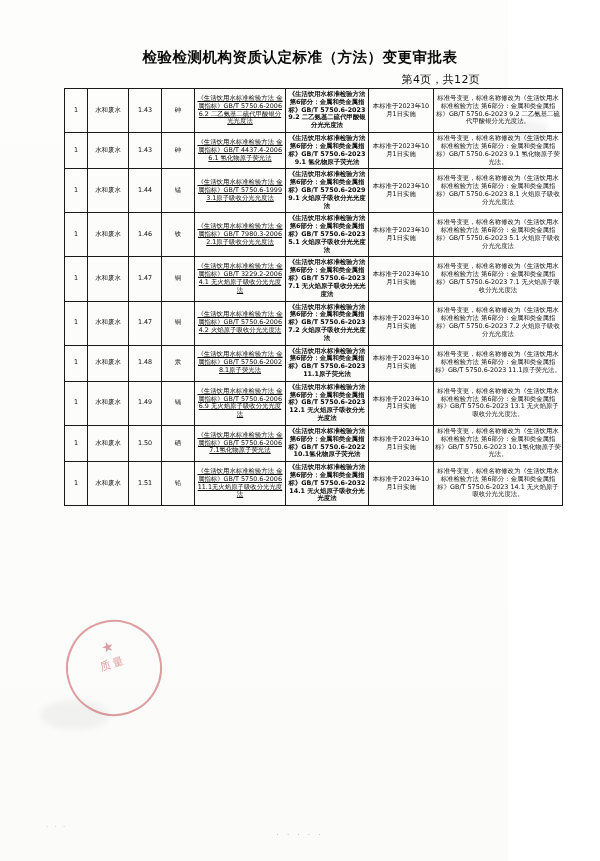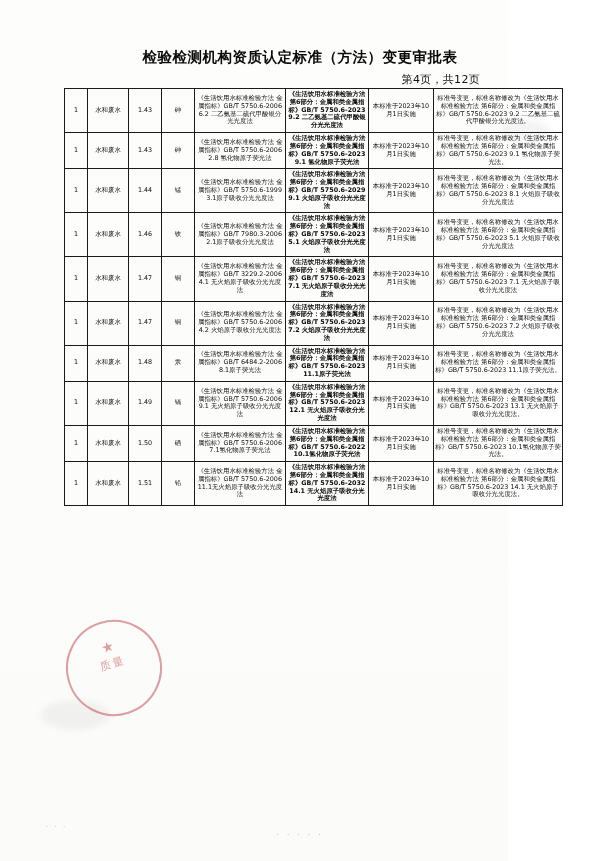--- a/index.html
+++ b/index.html
@@ -58,21 +58,21 @@
     vertical-align: middle;
     padding: 2px 1px;
     color: #0d0d0d;
     word-break: break-all;
     font-family: "DejaVu Sans", "Liberation Sans", sans-serif;
   }
   td.c-num   { width: 20px; font-size: 7px; }
   td.c-cat   { width: 38px; font-size: 7.5px; line-height: 1.25; }
   td.c-code  { width: 30px; font-size: 7px; }
   td.c-item  { width: 30px; font-size: 8.5px; }
-  td.c-std   { width: 88px; }
+  td.c-std   { width: 88px; text-decoration: underline; }
   td.c-new   { width: 80px; font-weight: bold; }
   td.c-date  { width: 62px; font-size: 7px; line-height: 1.3; margin-left: 21px; }
   td.c-remark{ width: 126px; }
 
   
   .seal {
     position: absolute;
     left: 66px;
     top: 620px;
     width: 96px;
@@ -148,21 +148,21 @@
           <td class="c-std">《生活饮用水标准检验方法 金属指标》GB/T 5750.6-2006 6.2 二乙氨基二硫代甲酸银分光光度法</td>
           <td class="c-new">《生活饮用水标准检验方法 第6部分：金属和类金属指标》GB/T 5750.6-2023 9.2 二乙氨基二硫代甲酸银分光光度法</td>
           <td class="c-date">本标准于2023年10月1日实施</td>
           <td class="c-remark">标准号变更，标准名称修改为《生活饮用水标准检验方法 第6部分：金属和类金属指标》GB/T 5750.6-2023 9.2 二乙氨基二硫代甲酸银分光光度法。</td>
         </tr>
         <tr>
           <td class="c-num">1</td>
           <td class="c-cat">水和废水</td>
           <td class="c-code">1.43</td>
           <td class="c-item">砷</td>
-          <td class="c-std">《生活饮用水标准检验方法 金属指标》GB/T 5750.6-2006 2.8 氢化物原子荧光法</td>
+          <td class="c-std">《生活饮用水标准检验方法 金属指标》GB/T 4437.4-2006 6.1 氢化物原子荧光法</td>
           <td class="c-new">《生活饮用水标准检验方法 第6部分：金属和类金属指标》GB/T 5750.6-2023 9.1 氢化物原子荧光法</td>
           <td class="c-date">本标准于2023年10月1日实施</td>
           <td class="c-remark">标准号变更，标准名称修改为《生活饮用水标准检验方法 第6部分：金属和类金属指标》GB/T 5750.6-2023 9.1 氢化物原子荧光法。</td>
         </tr>
         <tr>
           <td class="c-num">1</td>
           <td class="c-cat">水和废水</td>
           <td class="c-code">1.44</td>
           <td class="c-item">锰</td>
           <td class="c-std">《生活饮用水标准检验方法 金属指标》GB/T 5750.6-1999 3.1原子吸收分光光度法</td>
@@ -198,31 +198,31 @@
           <td class="c-std">《生活饮用水标准检验方法 金属指标》GB/T 5750.6-2006 4.2 火焰原子吸收分光光度法</td>
           <td class="c-new">《生活饮用水标准检验方法 第6部分：金属和类金属指标》GB/T 5750.6-2023 7.2 火焰原子吸收分光光度法</td>
           <td class="c-date">本标准于2023年10月1日实施</td>
           <td class="c-remark">标准号变更，标准名称修改为《生活饮用水标准检验方法 第6部分：金属和类金属指标》GB/T 5750.6-2023 7.2 火焰原子吸收分光光度法</td>
         </tr>
         <tr>
           <td class="c-num">1</td>
           <td class="c-cat">水和废水</td>
           <td class="c-code">1.48</td>
           <td class="c-item">汞</td>
-          <td class="c-std">《生活饮用水标准检验方法 金属指标》GB/T 6484.2-2006 8.1原子荧光法</td>
+          <td class="c-std">《生活饮用水标准检验方法 金属指标》GB/T 5750.6-2002 8.1原子荧光法</td>
           <td class="c-new">《生活饮用水标准检验方法 第6部分：金属和类金属指标》GB/T 5750.6-2023 11.1原子荧光法</td>
           <td class="c-date">本标准于2023年10月1日实施</td>
           <td class="c-remark">标准号变更，标准名称修改为《生活饮用水标准检验方法 第6部分：金属和类金属指标》GB/T 5750.6-2023 11.1原子荧光法。</td>
         </tr>
         <tr>
           <td class="c-num">1</td>
           <td class="c-cat">水和废水</td>
           <td class="c-code">1.49</td>
           <td class="c-item">镉</td>
-          <td class="c-std">《生活饮用水标准检验方法 金属指标》GB/T 5750.6-2006 9.1 无火焰原子吸收分光光度法</td>
+          <td class="c-std">《生活饮用水标准检验方法 金属指标》GB/T 5750.6-2006 6.9 无火焰原子吸收分光光度法</td>
           <td class="c-new">《生活饮用水标准检验方法 第6部分：金属和类金属指标》GB/T 5750.6-2023 12.1 无火焰原子吸收分光光度法</td>
           <td class="c-date">本标准于2023年10月1日实施</td>
           <td class="c-remark">标准号变更，标准名称修改为《生活饮用水标准检验方法 第6部分：金属和类金属指标》GB/T 5750.6-2023 13.1 无火焰原子吸收分光光度法。</td>
         </tr>
         <tr>
           <td class="c-num">1</td>
           <td class="c-cat">水和废水</td>
           <td class="c-code">1.50</td>
           <td class="c-item">硒</td>
           <td class="c-std">《生活饮用水标准检验方法 金属指标》GB/T 5750.6-2006 7.1氢化物原子荧光法</td>

